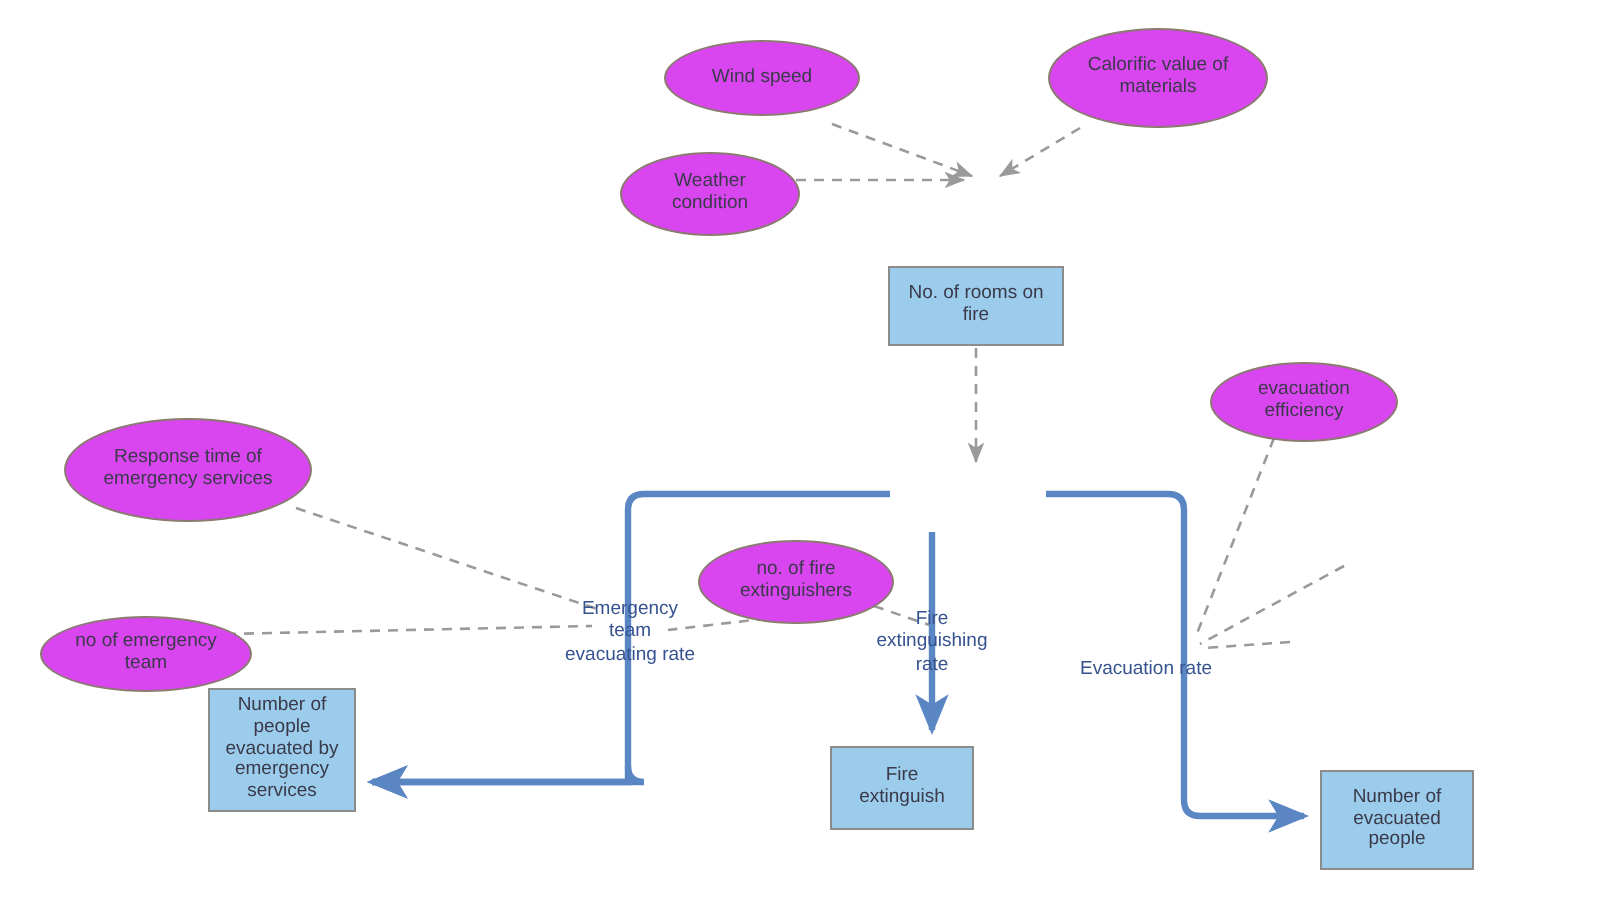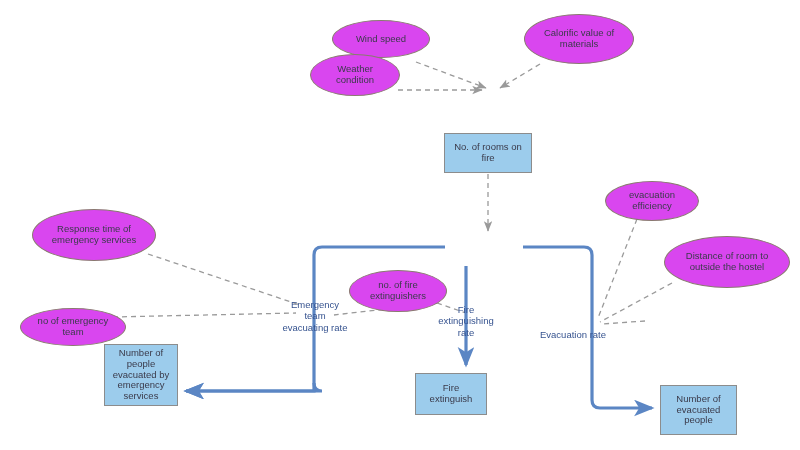--- a/index.html
+++ b/index.html
@@ -93,21 +93,21 @@
 
   <div class="node ellipse" style="left:332px;top:20px;width:98px;height:38px;">
     <span>Wind speed</span>
   </div>
 
   <div class="node ellipse" style="left:524px;top:14px;width:110px;height:50px;">
     <span>Calorific value of
 materials</span>
   </div>
 
-  <div class="node ellipse" style="left:310px;top:54px;width:90px;height:42px;">
+  <div class="node ellipse" style="left:310px;top:76px;width:90px;height:42px;">
     <span>Weather
 condition</span>
   </div>
 
   <div class="node ellipse" style="left:32px;top:209px;width:124px;height:52px;">
     <span>Response time of
 emergency services</span>
   </div>
 
   <div class="node ellipse" style="left:20px;top:308px;width:106px;height:38px;">
@@ -118,24 +118,20 @@
   <div class="node ellipse" style="left:349px;top:270px;width:98px;height:42px;">
     <span>no. of fire
 extinguishers</span>
   </div>
 
   <div class="node ellipse" style="left:605px;top:181px;width:94px;height:40px;">
     <span>evacuation
 efficiency</span>
   </div>
 
-  <div class="node ellipse" style="left:664px;top:236px;width:126px;height:52px;">
-    <span>Distance of room to
-outside the hostel</span>
-  </div>
 
 
   <div class="node rect" style="left:444px;top:133px;width:88px;height:40px;">
     <span>No. of rooms on
 fire</span>
   </div>
 
 
   <div class="node rect" style="left:104px;top:344px;width:74px;height:62px;">
     <span>Number of

